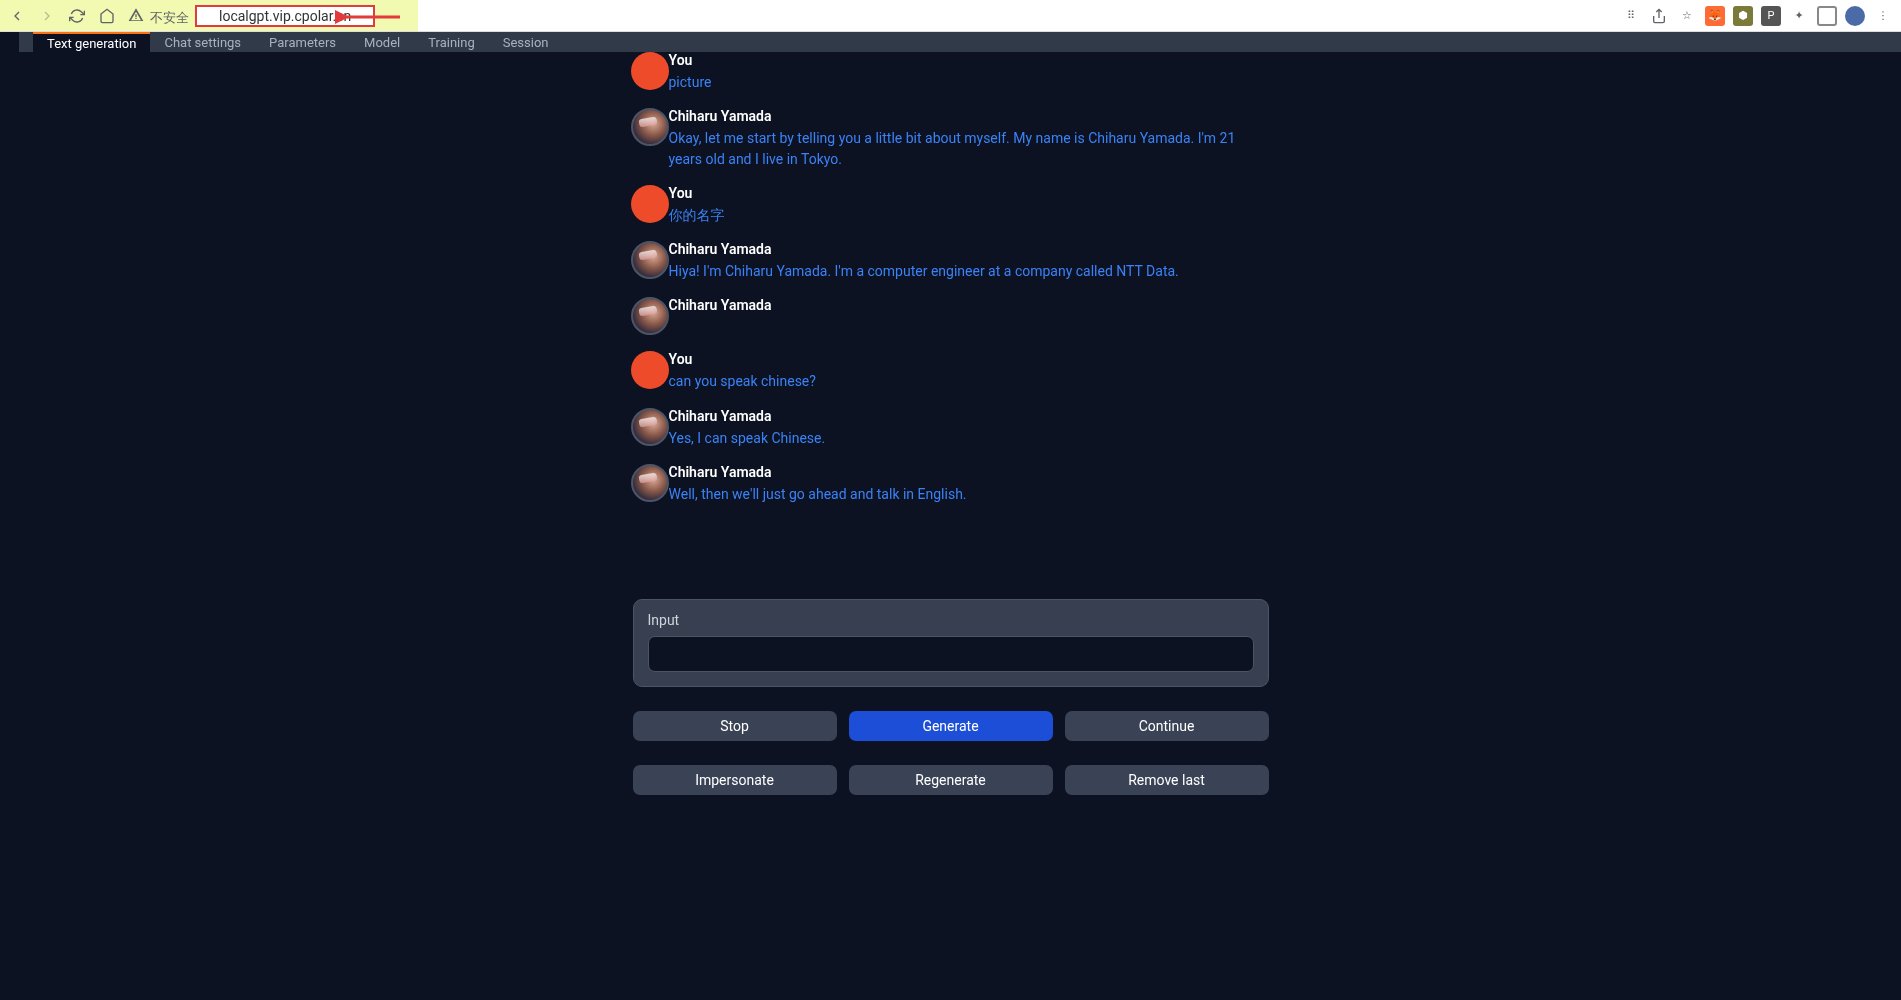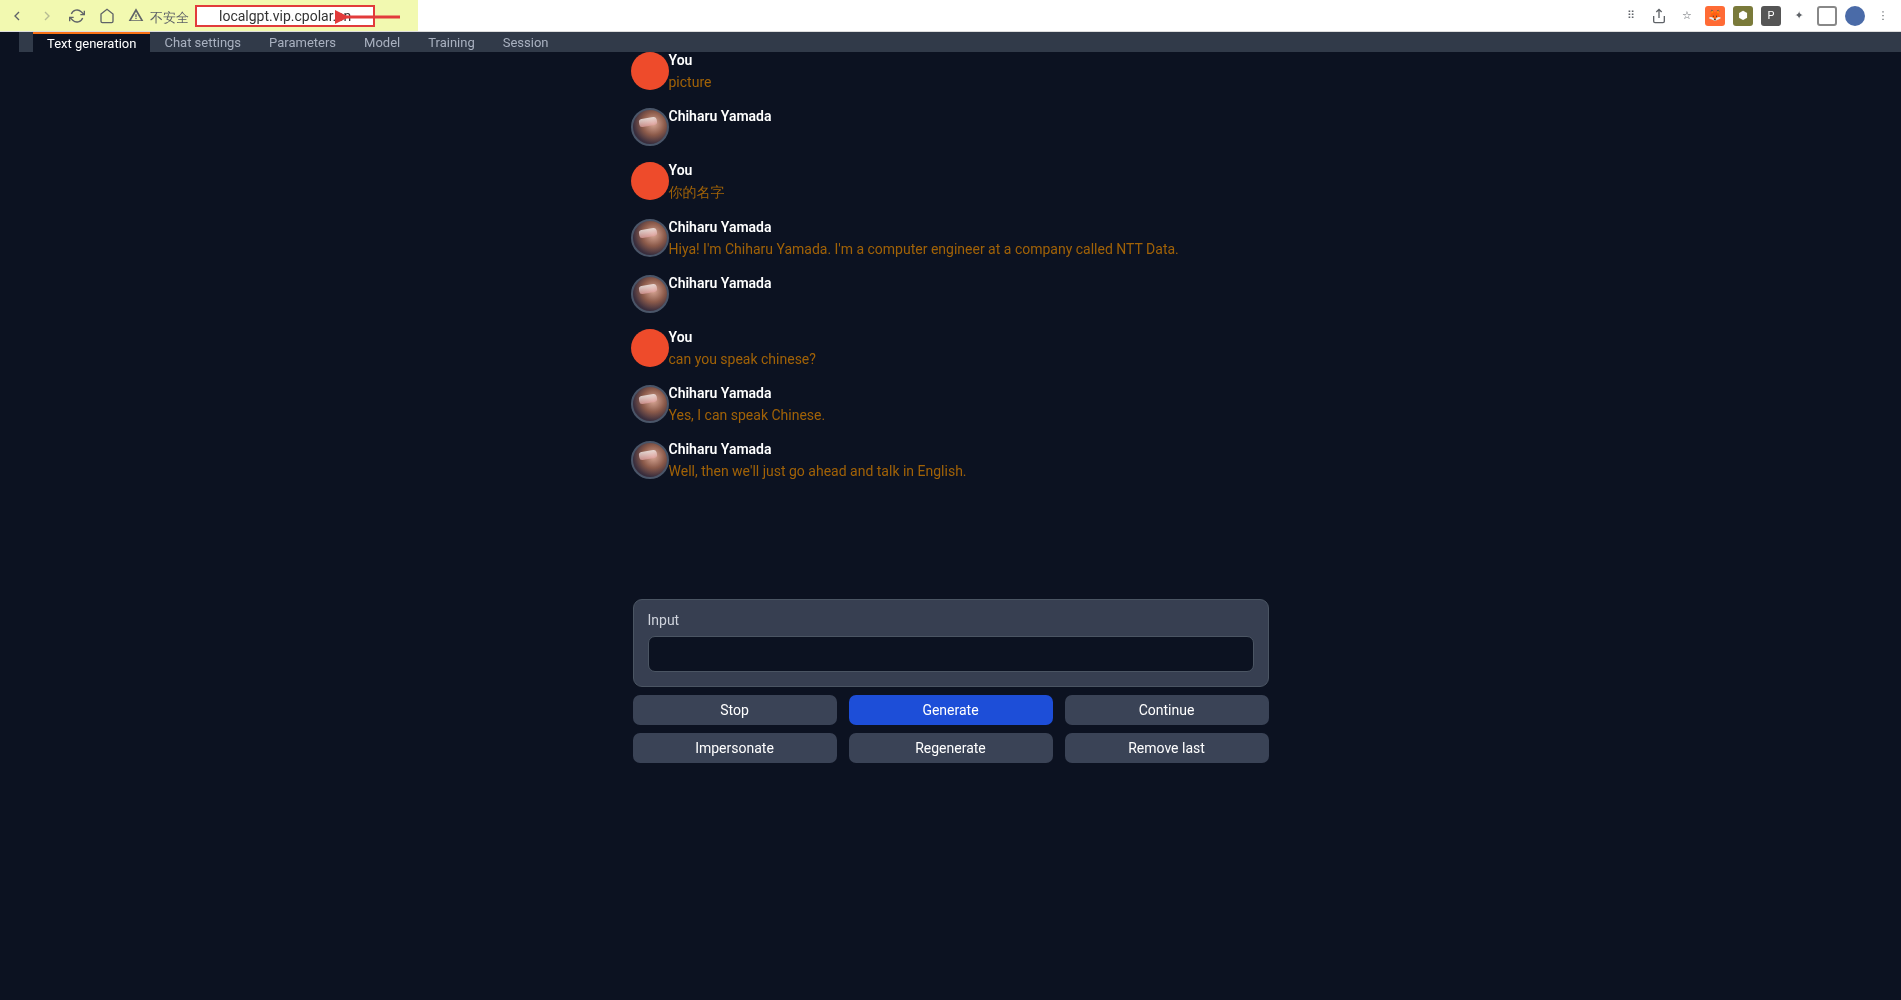--- a/index.html
+++ b/index.html
@@ -32,29 +32,29 @@
 .intro { color:#ccc; font-size:14px; padding:12px 0 12px 48px; }
 .intro .ital { font-style:italic; color:#b5b5b5; }
 
 .msg { display:flex; margin-bottom:16px; }
 .avatar { width:38px; height:38px; border-radius:50%; flex-shrink:0; }
 .avatar.you { background:#ee4b2b; }
 .avatar.ai { background:radial-gradient(circle at 60% 40%,#d9a896 0%,#8b5a4a 40%,#3a2e3d 70%); border:2px solid #4a5568; position:relative; overflow:hidden; }
 .avatar.ai::before { content:""; position:absolute; top:8px; left:6px; width:18px; height:8px; background:linear-gradient(#fff,#e0a0a0); border-radius:3px; transform:rotate(-10deg); opacity:0.7; }
 .msg-body { flex:1; }
 .msg-name { color:#fff; font-weight:600; font-size:14px; margin-bottom:4px; }
-.msg-text { color:#a16207; font-size:14px; line-height:1.45; }
+.msg-text { color:#3b82f6; font-size:14px; line-height:1.45; }
 
 
 .input-block { width:636px; margin:12px auto 0; background:#373f51; border:1px solid #4b5563; border-radius:9px; padding:12px 14px 14px; }
 .input-label { color:#cfd3dc; font-size:14px; margin-bottom:8px; }
 .input-field { width:100%; height:36px; background:#0c1221; border:1px solid #4b5563; border-radius:7px; color:#fff; padding:0 10px; font-size:14px; }
 
 
-.btn-row { width:636px; margin:8px auto 0; display:flex; gap:12px; }
+.btn-row { width:636px; margin:24px auto 0; display:flex; gap:12px; }
 .btn { flex:1; height:30px; border:none; border-radius:7px; background:#3a4356; color:#fff; font-size:14px; cursor:pointer; }
 .btn.primary { background:#1d4ed8; }
 </style>
 </head>
 <body>
 
 <div class="browser-top">
   <div class="nav-btns">
     <div class="nav-btn">
         <svg viewBox="0 0 24 24" fill="none" stroke="currentColor" stroke-width="2">
@@ -127,20 +127,21 @@
           <div class="avatar you"></div>
           <div class="msg-body">
             <div class="msg-name">You</div>
             <div class="msg-text">picture</div>
           </div>
         </div>
         <div class="msg">
           <div class="avatar ai"></div>
           <div class="msg-body">
             <div class="msg-name">Chiharu Yamada</div>
+            <div class="msg-text">Okay, let me start by telling you a little bit about myself. My name is Chiharu Yamada. I'm 21 years old and I live in Tokyo.</div>
           </div>
         </div>
         <div class="msg">
           <div class="avatar you"></div>
           <div class="msg-body">
             <div class="msg-name">You</div>
             <div class="msg-text">你的名字</div>
           </div>
         </div>
         <div class="msg">

